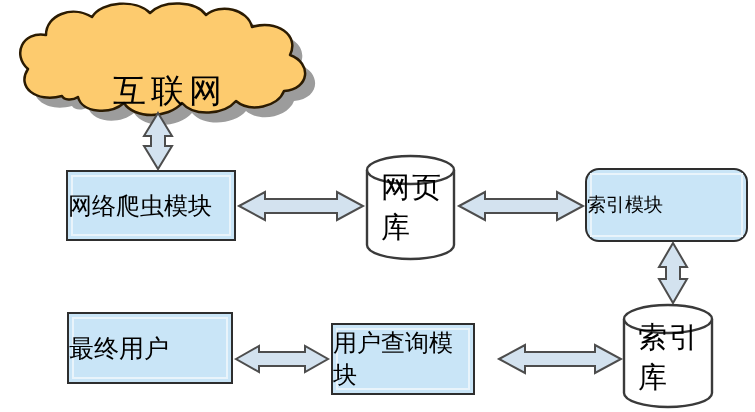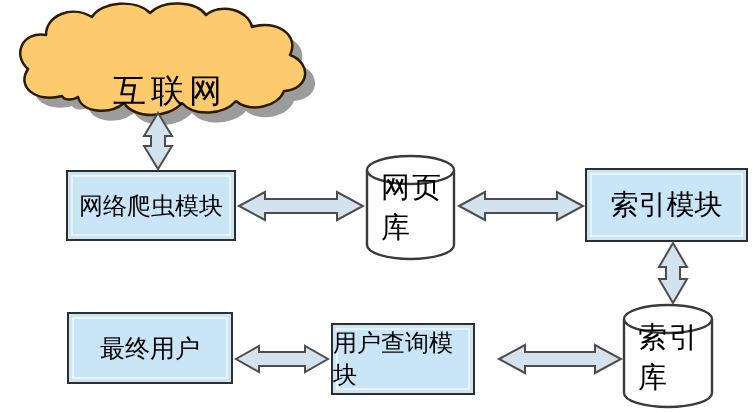--- a/index.html
+++ b/index.html
@@ -20,21 +20,21 @@
     left:60px;top:48px;width:220px;height:44px;
     display:flex;align-items:center;justify-content:center;
     font-size:33px;letter-spacing:5px;color:var(--text,#000);font-weight:400;margin-top:21px;
   }
 
   
   .node{
     background:var(--box_fill);
     border:2px solid var(--box_border);
     box-sizing:border-box;
-    display:flex;align-items:center;justify-content:center;
+    display:flex;align-items:center;
     color:var(--text,#000);
   }
   .node::before{
     content:"";position:absolute;inset:3px;
     border:2px solid var(--box_highlight);
     pointer-events:none;
   }
   .node .lbl{position:relative;z-index:1;}
 
   
@@ -83,21 +83,21 @@
   <svg class="abs cyl" style="left:365px;top:154px" width="91" height="107" viewBox="0 0 91 107">
     <path d="M2,16 L2,91 A43.5,14 0 0 0 89,91 L89,16"></path>
     <ellipse cx="45.5" cy="16" rx="43.5" ry="14"></ellipse>
   </svg>
   <div class="abs cyl-label" style="left:365px;top:192px;width:91px;height:32px;">网页库</div>
 
   <svg class="abs arrow" style="left:456px;top:188px" width="130" height="36" viewBox="0 0 130 36">
     <path d="M3,18 L29,4 L29,11 L101,11 L101,4 L127,18 L101,32 L101,25 L29,25 L29,32 Z"></path>
   </svg>
 
-  <div class="abs node" style="left:585px;top:168px;width:163px;height:74px;font-size:28px;">
+  <div class="abs node" style="left:585px;top:168px;width:163px;height:74px;font-size:19px;border-radius:14px;">
     <span class="lbl">索引模块</span>
   </div>
 
   <svg class="abs arrow" style="left:655px;top:240px" width="36" height="66" viewBox="0 0 36 66">
     <path d="M18,3 L32,27 L25,27 L25,39 L32,39 L18,63 L4,39 L11,39 L11,27 L4,27 Z"></path>
   </svg>
 
   <svg class="abs cyl" style="left:622px;top:303px" width="92" height="106" viewBox="0 0 92 106">
     <path d="M2,16 L2,90 A44,14 0 0 0 90,90 L90,16"></path>
     <ellipse cx="46" cy="16" rx="44" ry="14"></ellipse>

